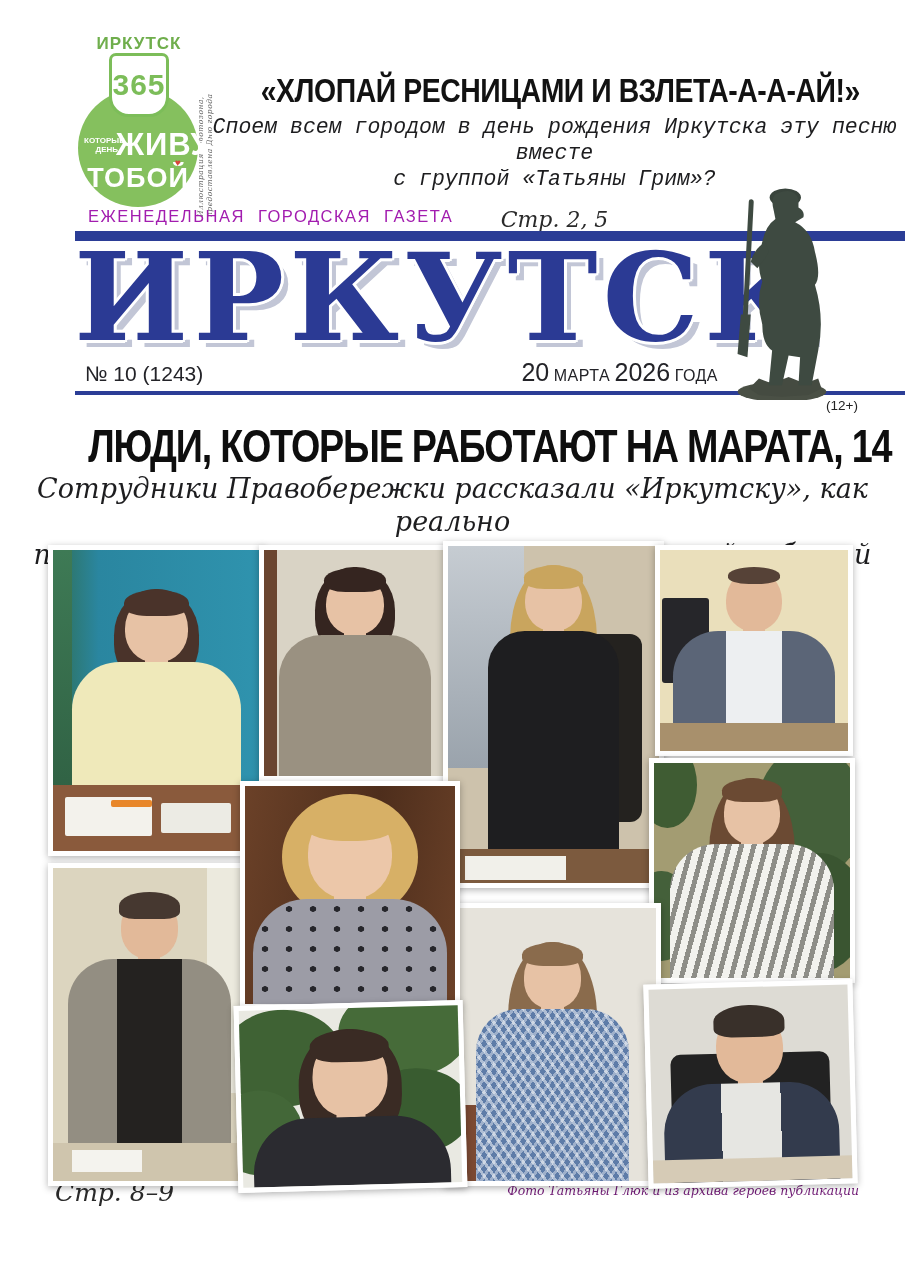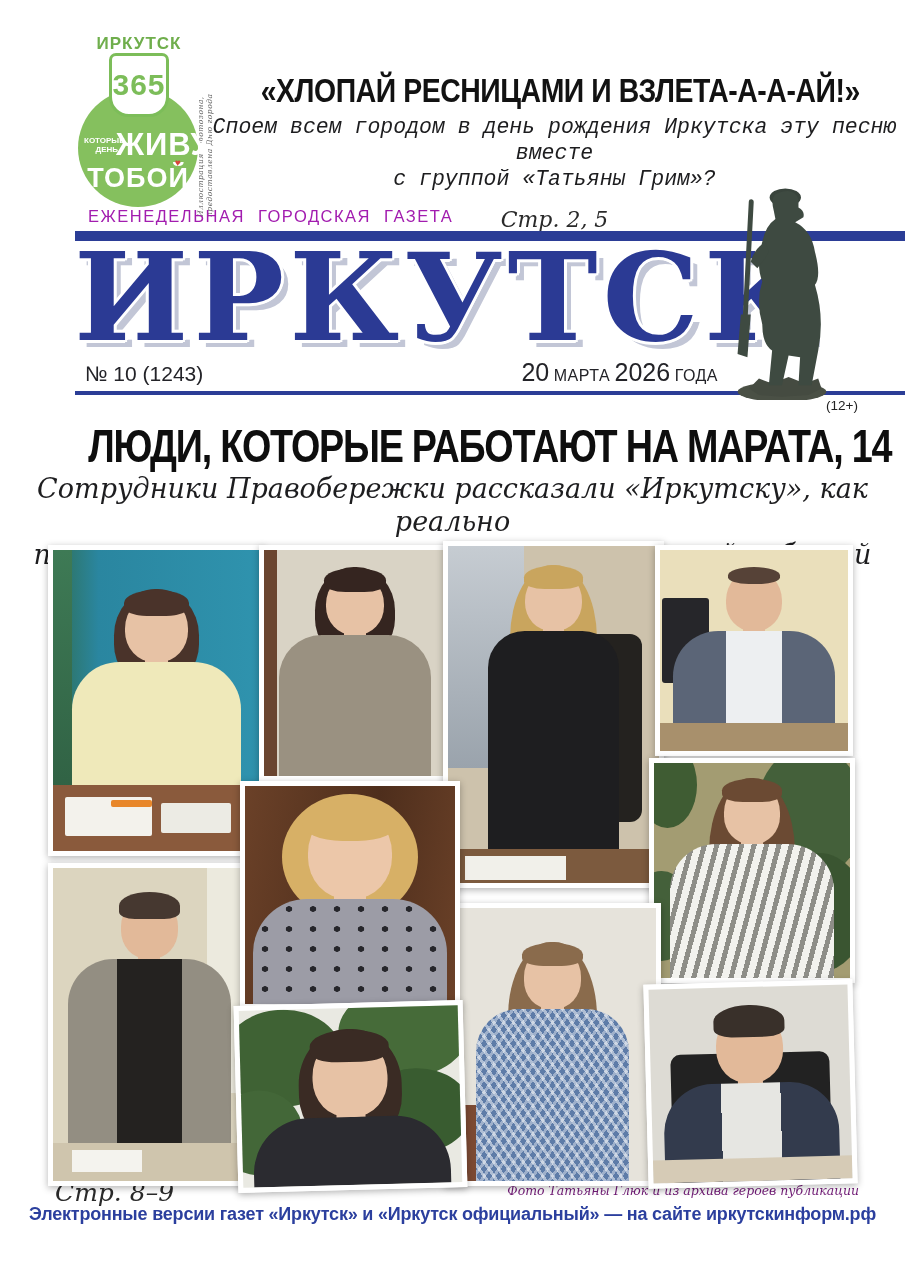--- a/index.html
+++ b/index.html
@@ -262,15 +262,14 @@
             <div class="pp" style="left: 11.94px; top: 96.3528px; width: 175.12px; height: 97.6472px; background: linear-gradient(90deg, rgb(51, 59, 77) 0px, rgb(51, 59, 77) 33%, rgb(230, 230, 226) 33%, rgb(230, 230, 226) 67%, rgb(51, 59, 77) 67%, rgb(51, 59, 77) 100%); border-radius: 49.0336px 49.0336px 0px 0px;"></div>
             <div class="pp" style="left: 65.67px; top: 23.28px; width: 67.66px; height: 73.0728px; background: rgb(226, 185, 153); border-radius: 50% 50% 46% 46%;"></div>
             <div class="pp" style="left: 63.6402px; top: 17.8672px; width: 71.7196px; height: 32.4768px; background: rgb(57, 48, 42); border-radius: 50% 50% 26% 26%;"></div>
           </div>
         </div>
       </div>
     </div>
 
   <div class="bottom-ref">Стр. 8–9</div>
   <div class="photo-credit">Фото Татьяны Глюк и из архива героев публикации</div>
-  <div class="footer-line">Электронные версии газет «Иркутск» и «Иркутск официальный» — на сайте иркутскинформ.рф</div>
 
 </div>
 
 </body></html>

